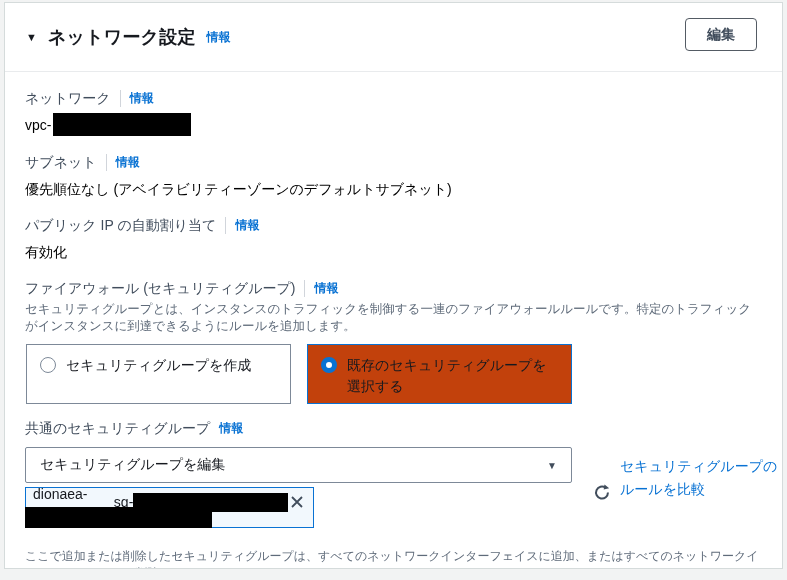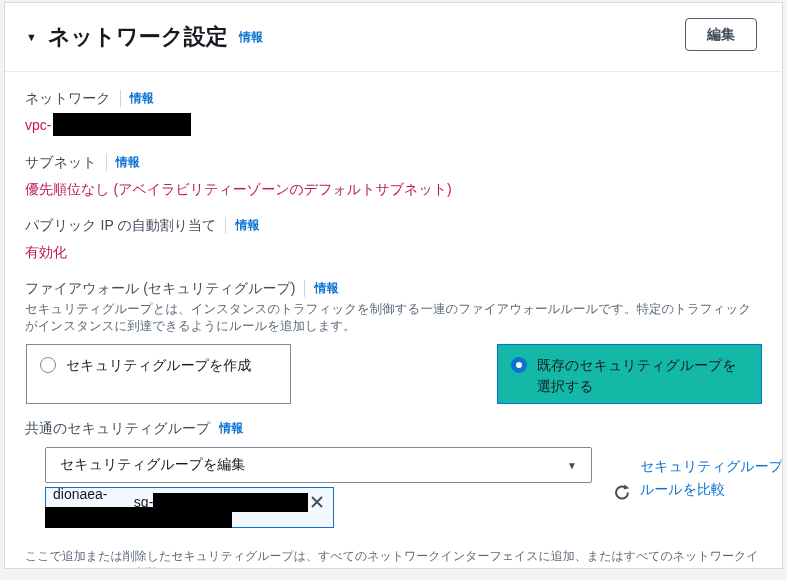--- a/index.html
+++ b/index.html
@@ -20,63 +20,63 @@
   
   .sec-header {
     position: relative;
     height: 69px;
     border-bottom: 1px solid #e9ebed;
     display: flex; align-items: center; gap: 11px;
     padding: 0 24px 0 21px;
     background: #ffffff;
   }
   .caret-icon { font-size: 11px; color: #16191f; line-height: 1; cursor: pointer; }
-  .sec-title { font-size: 22px; font-weight: 700; margin: 0; letter-spacing: 0.2px; }
+  .sec-title { font-size: 18px; font-weight: 700; margin: 0; letter-spacing: 0.2px; }
   .info-link {
     color: #0972d3; font-size: 12px; font-weight: 700;
     text-decoration: none; cursor: pointer;
   }
   .edit-btn {
     position: absolute; right: 25px; top: 15px;
     height: 33px; padding: 0 21px;
     background: #ffffff; border: 1px solid #545b64; border-radius: 4px;
     font-family: inherit; font-size: 14px; font-weight: 700; color: #414d5c;
     cursor: pointer;
   }
   
   .sec-body { padding: 17px 20px 0 20px; }
   .label-row { display: flex; align-items: center; gap: 9px; color: #414d5c; font-size: 14px; line-height: 19px; }
   .vr { width: 1px; height: 17px; background: #d1d5db; }
   .field { margin-bottom: 17px; }
-  .value { margin-top: 7px; color: #be185d; line-height: 20px; }
+  .value { margin-top: 7px; color: #000000; line-height: 20px; }
   .redact { display: inline-block; background: #000; vertical-align: middle; }
   .redact-vpc { width: 138px; height: 23px; margin-left: 2px; margin-top: -3px; }
   .desc {
     margin-top: 3px; color: #5f6b7a; font-size: 12.5px; line-height: 17px;
     max-width: 742px;
   }
   
-  .radio-row { display: flex; gap: 16px; margin: 9px 0 15px 1px; justify-content: space-between; }
+  .radio-row { display: flex; gap: 16px; margin: 9px 0 15px 1px; }
   .radio-card {
     width: 265px; height: 60px;
     border: 1px solid #7d8998; background: #ffffff;
     padding: 10px 13px; display: flex; gap: 10px; align-items: flex-start;
     cursor: pointer;
   }
-  .radio-card.selected { border: 1px solid #0972d3; background: #14b8a6; }
+  .radio-card.selected { border: 1px solid #0972d3; background: #c2410c; }
   .radio-dot {
     width: 16px; height: 16px; border-radius: 50%;
     border: 1px solid #7d8998; background: #fff; flex: none; margin-top: 2px;
   }
   .radio-card.selected .radio-dot { border: 5px solid #0972d3; }
   .radio-label { font-size: 14px; line-height: 21px; color: #16191f; }
   
   .common-label { margin-bottom: 9px; }
   .sg-row { display: flex; align-items: flex-start; }
-  .sg-left { width: 547px; flex: none; margin-left: 20px; }
+  .sg-left { width: 547px; flex: none; }
   .dropdown {
     height: 36px; border: 1px solid #7d8998; border-radius: 2px; background: #fff;
     display: flex; align-items: center; justify-content: space-between;
     padding: 0 14px; color: #16191f; cursor: pointer;
   }
   .dropdown-caret { font-size: 10px; color: #414d5c; }
   .token {
     position: relative; margin-top: 4px;
     width: 289px; height: 41px;
     border: 1px solid #0972d3; background: #f2f8fd;

